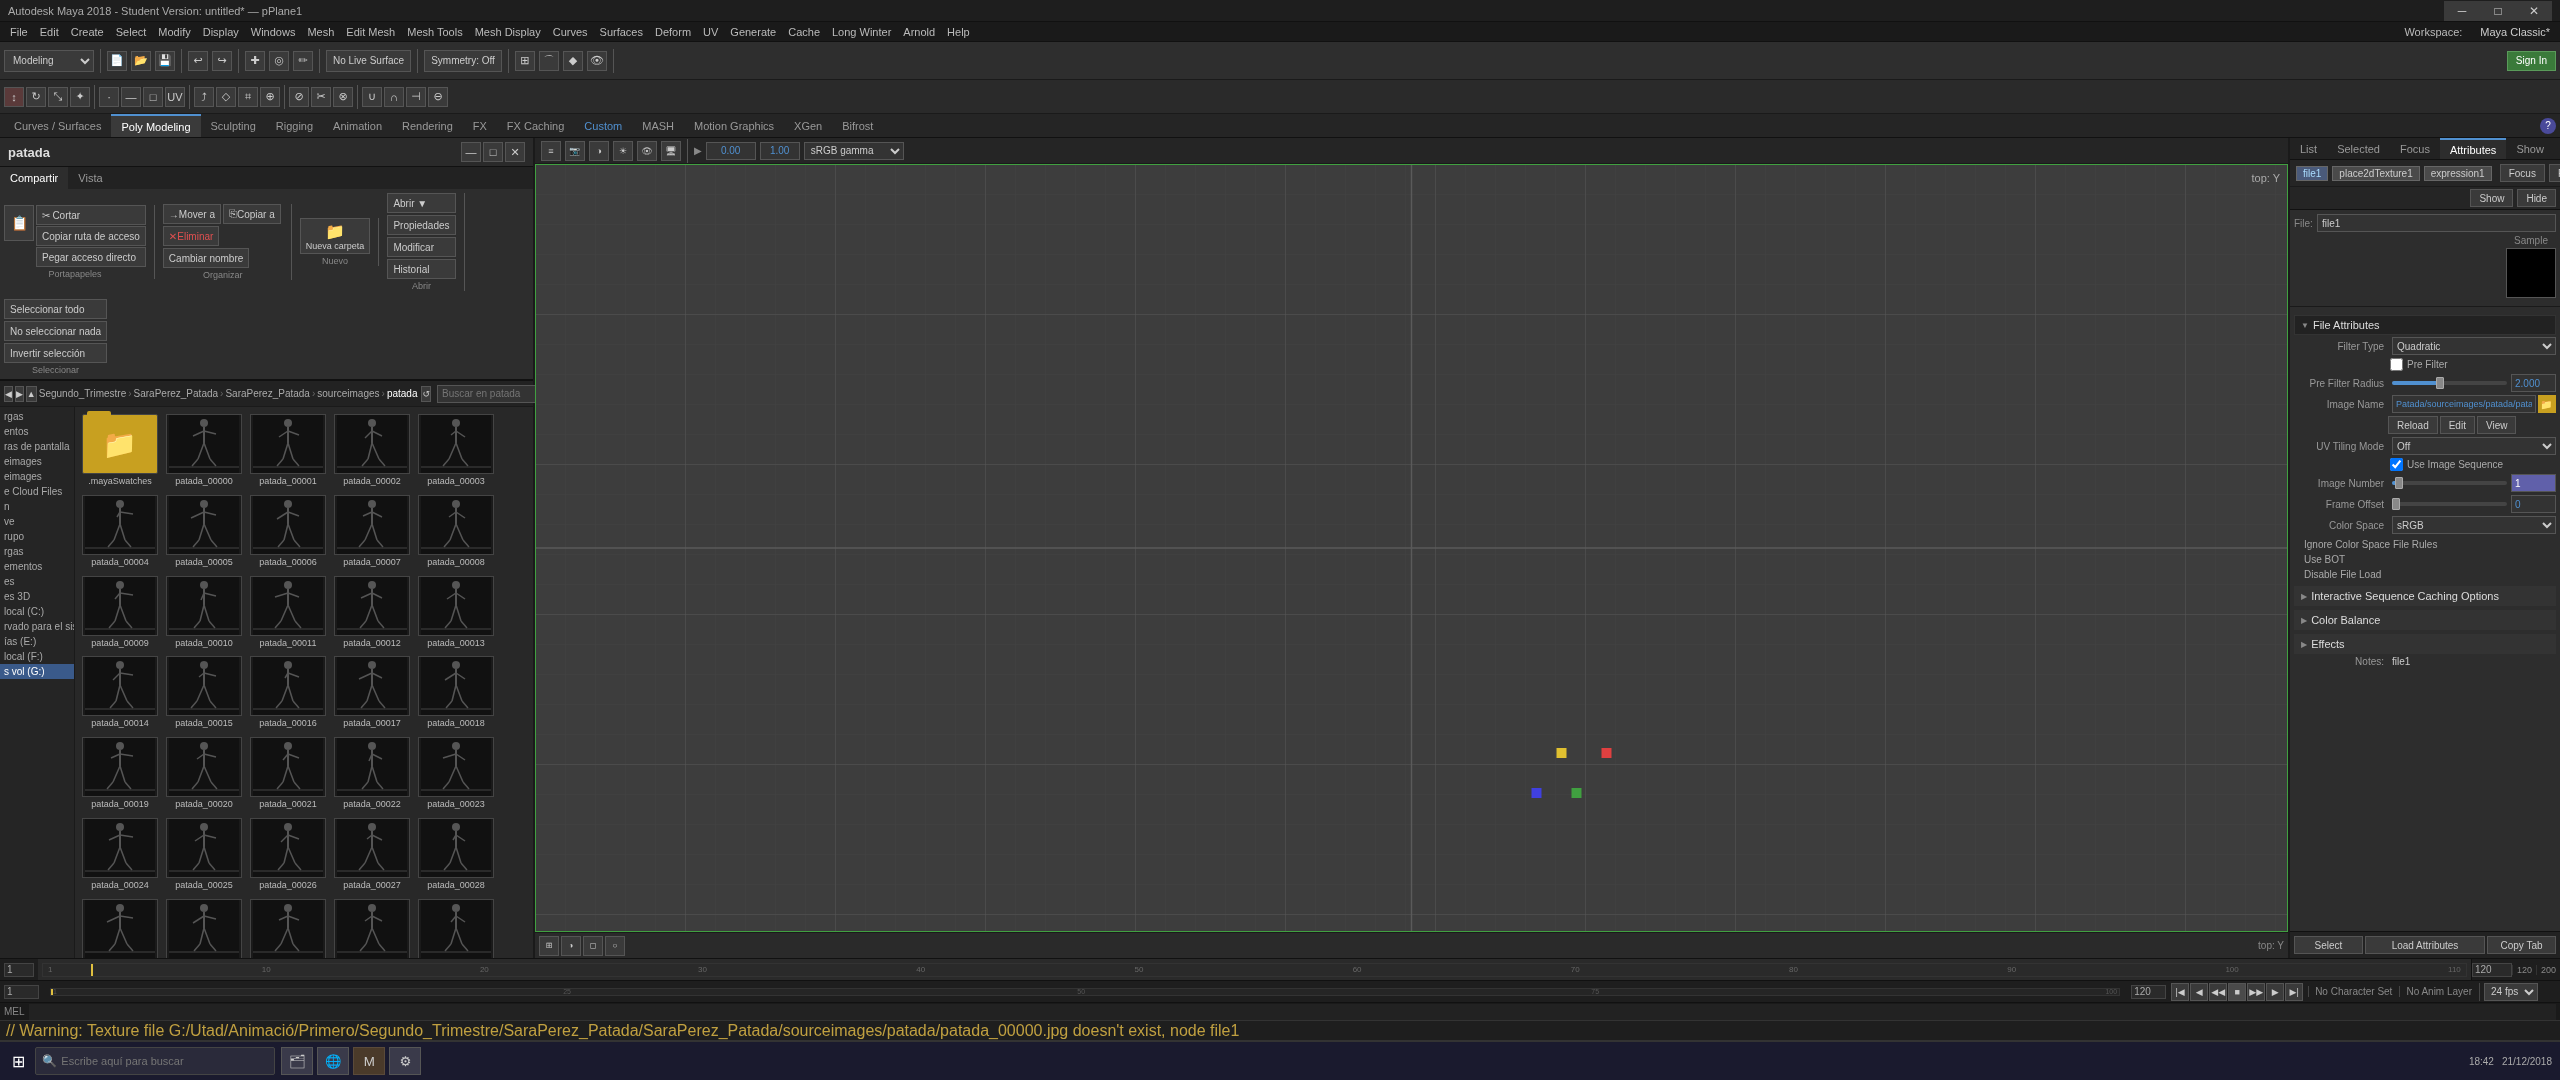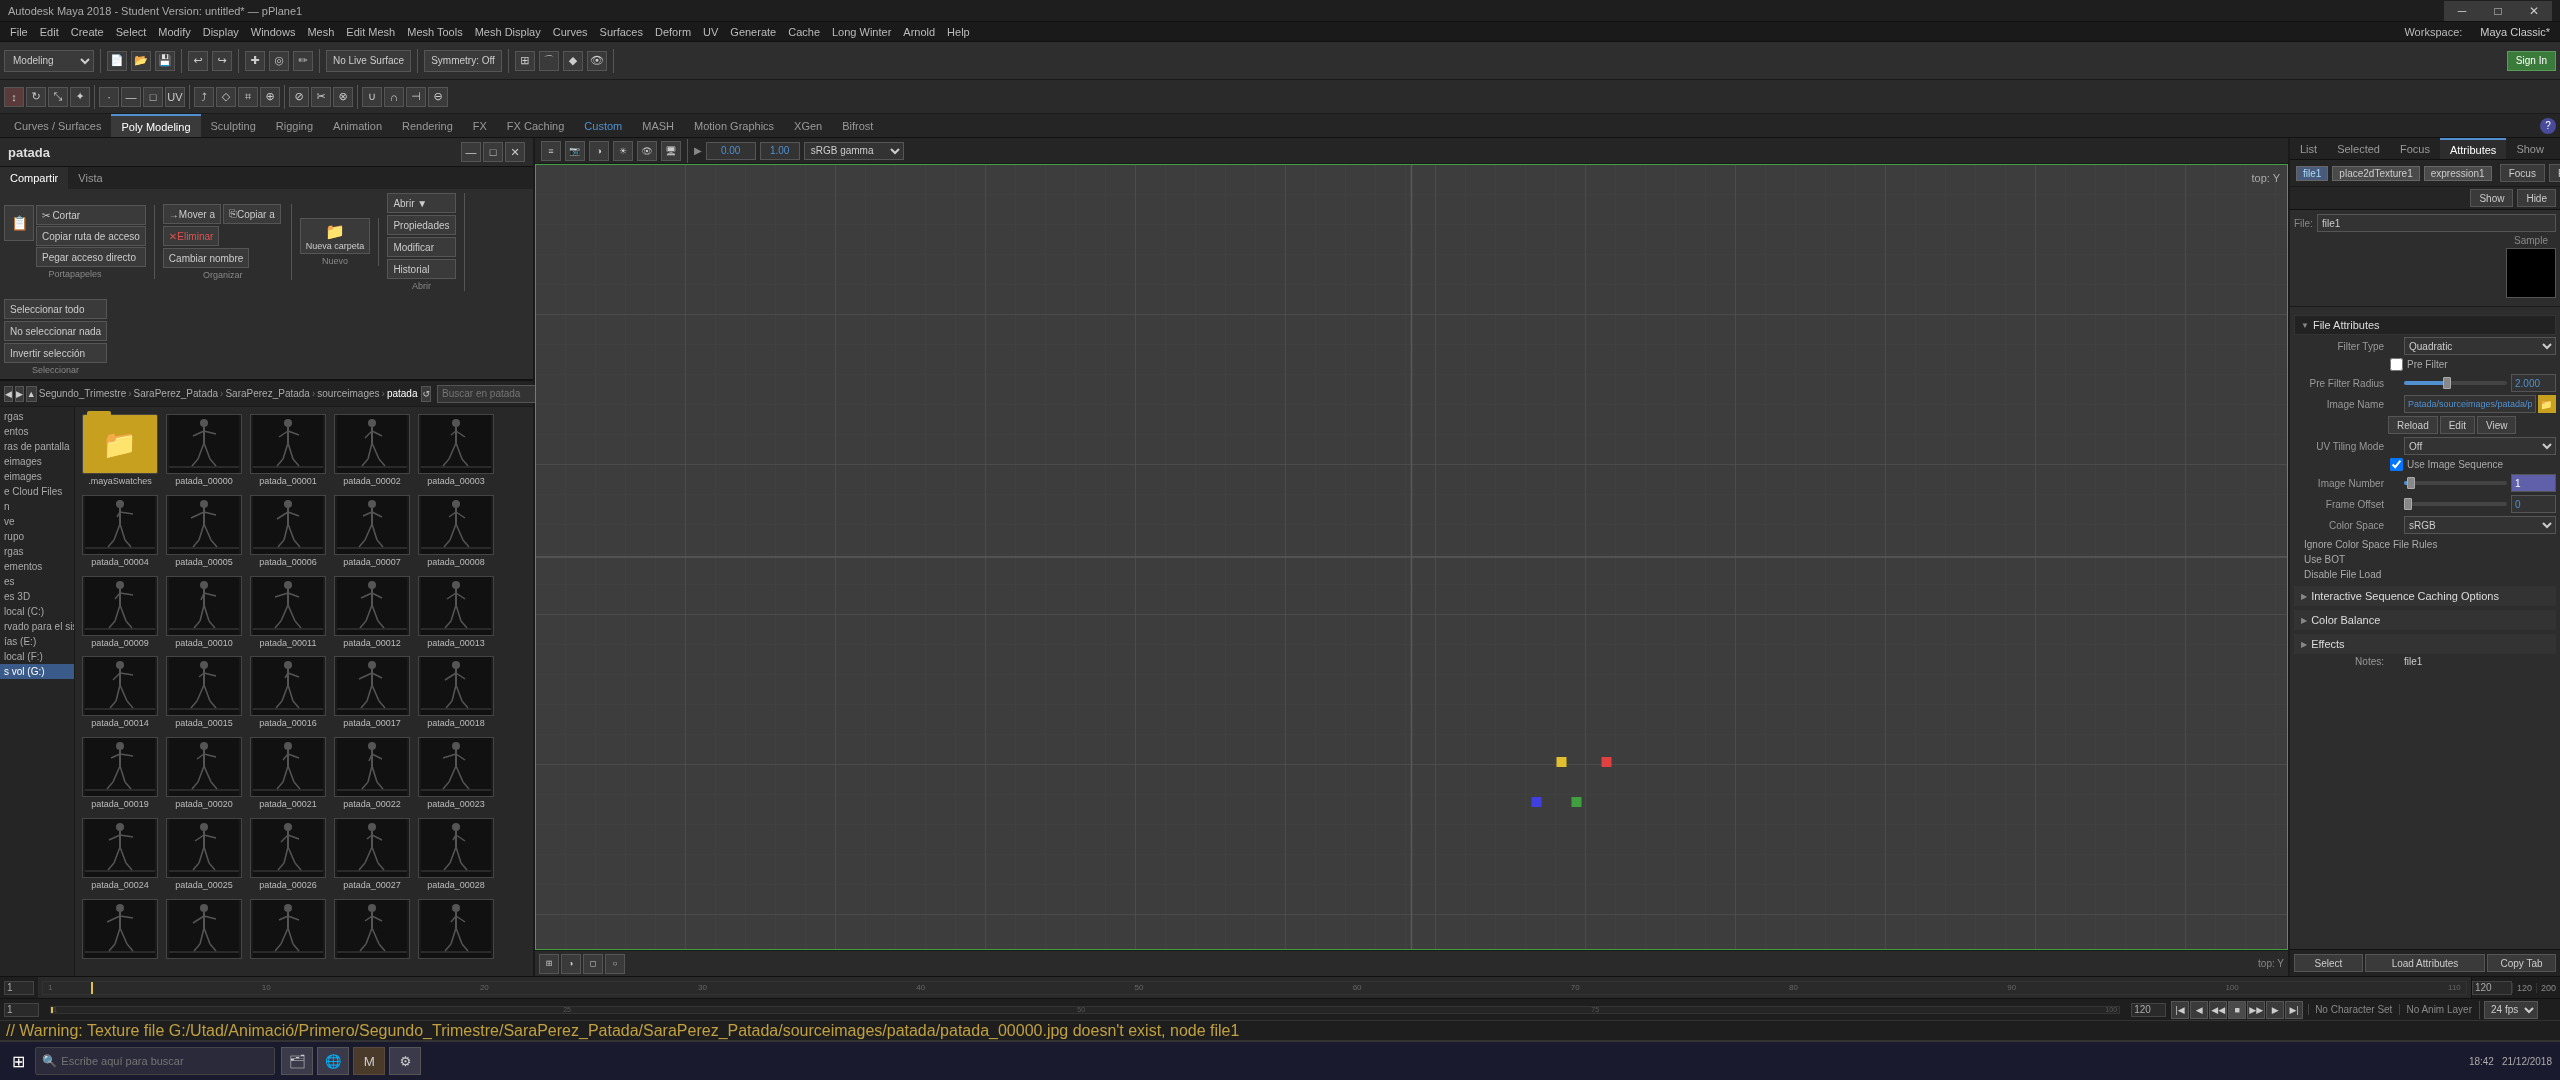--- a/index.html
+++ b/index.html
@@ -378,21 +378,21 @@
     .attr-body {
       flex: 1;
       overflow-y: auto;
       padding: 4px;
     }
 
     .attr-row {
       display: flex;
       align-items: center;
       margin-bottom: 3px;
-      gap: 20px;
+      gap: 8px;
     }
     .attr-label {
       color: #999;
       font-size: 10px;
       width: 90px;
       text-align: right;
       flex-shrink: 0;
     }
     .attr-value {
       background: #333;
@@ -2045,20 +2045,24 @@
       <span style="font-size:10px; color:#888;">No Anim Layer</span>
     </div>
     <div style="border-left:1px solid #444; padding:0 4px;">
       <select class="fps-select">
         <option>24 fps</option>
       </select>
     </div>
     <div style="border-left:1px solid #444; padding:0 6px; font-size:10px; color:#888;"></div>
   </div>
 
+  <div class="mel-bar">
+    <span class="mel-label">MEL</span>
+    <input type="text" class="mel-input" placeholder="" style="">
+  </div>
 
   <div class="status-warning">
     <span class="warning-text">// Warning: Texture file G:/Utad/Animació/Primero/Segundo_Trimestre/SaraPerez_Patada/SaraPerez_Patada/sourceimages/patada/patada_00000.jpg doesn't exist, node file1</span>
   </div>
 
   <div style="background:#1a1a2e; height:40px; display:flex; align-items:center; padding:0 8px; gap:6px; border-top:2px solid #333;">
     <button style="background:transparent; border:none; color:#fff; font-size:16px; cursor:pointer; padding:4px;">⊞</button>
 
     <div style="background:#2a2a3a; border:1px solid #444; display:flex; align-items:center; width:240px; height:28px; border-radius:2px; padding:0 6px; gap:4px;">
       <span style="font-size:12px; color:#888;">🔍</span>

